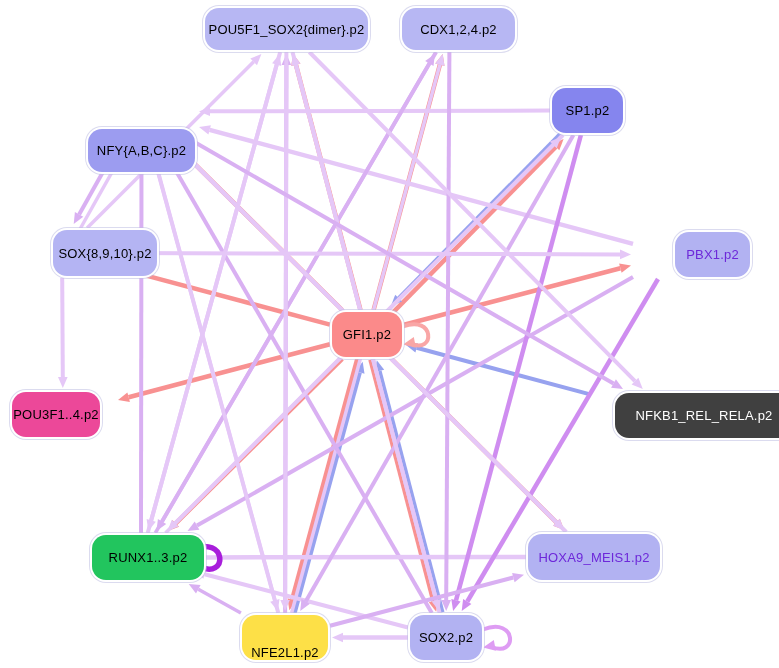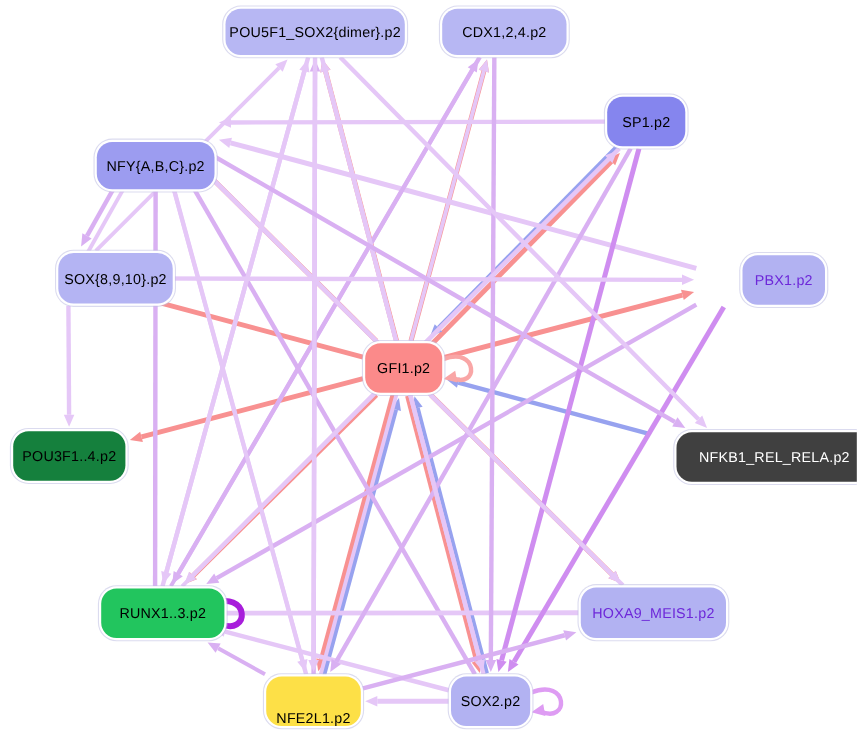--- a/index.html
+++ b/index.html
@@ -149,21 +149,21 @@
       </div>
       <div class="node" style="left: 410px; top: 615px; width: 72px; height: 45px; background: rgb(178, 178, 242); color: rgb(0, 0, 0);">
         <span>SOX2.p2</span>
       </div>
       <div class="node" style="left: 242px; top: 615px; width: 86px; height: 45px; background: #fde047; color: rgb(0, 0, 0); align-items: flex-end;">
         <span>NFE2L1.p2</span>
       </div>
       <div class="node" style="left: 92px; top: 535px; width: 112px; height: 45px; background: #22c55e; color: rgb(0, 0, 0);">
         <span>RUNX1..3.p2</span>
       </div>
-      <div class="node" style="left: 12px; top: 392px; width: 102px; height: 45px; background: #15803d; color: rgb(0, 0, 0);">
+      <div class="node" style="left: 12px; top: 392px; width: 88px; height: 45px; background: #ec4899; color: rgb(0, 0, 0);">
         <span>POU3F1..4.p2</span>
       </div>
       <div class="node" style="left: 10px; top: 230px; width: 104px; height: 46px; background: rgb(180, 180, 243); color: rgb(0, 0, 0); margin-left: 43px;">
         <span>SOX{8,9,10}.p2</span>
       </div>
       <div class="node" style="left: 88px; top: 90px; width: 107px; height: 43px; background: rgb(156, 156, 240); color: rgb(0, 0, 0); margin-top: 39px;">
         <span>NFY{A,B,C}.p2</span>
       </div>
       <div class="node" style="left: 332px; top: 312px; width: 70px; height: 45px; background: rgb(251, 138, 138); color: rgb(0, 0, 0);">
         <span>GFI1.p2</span>

